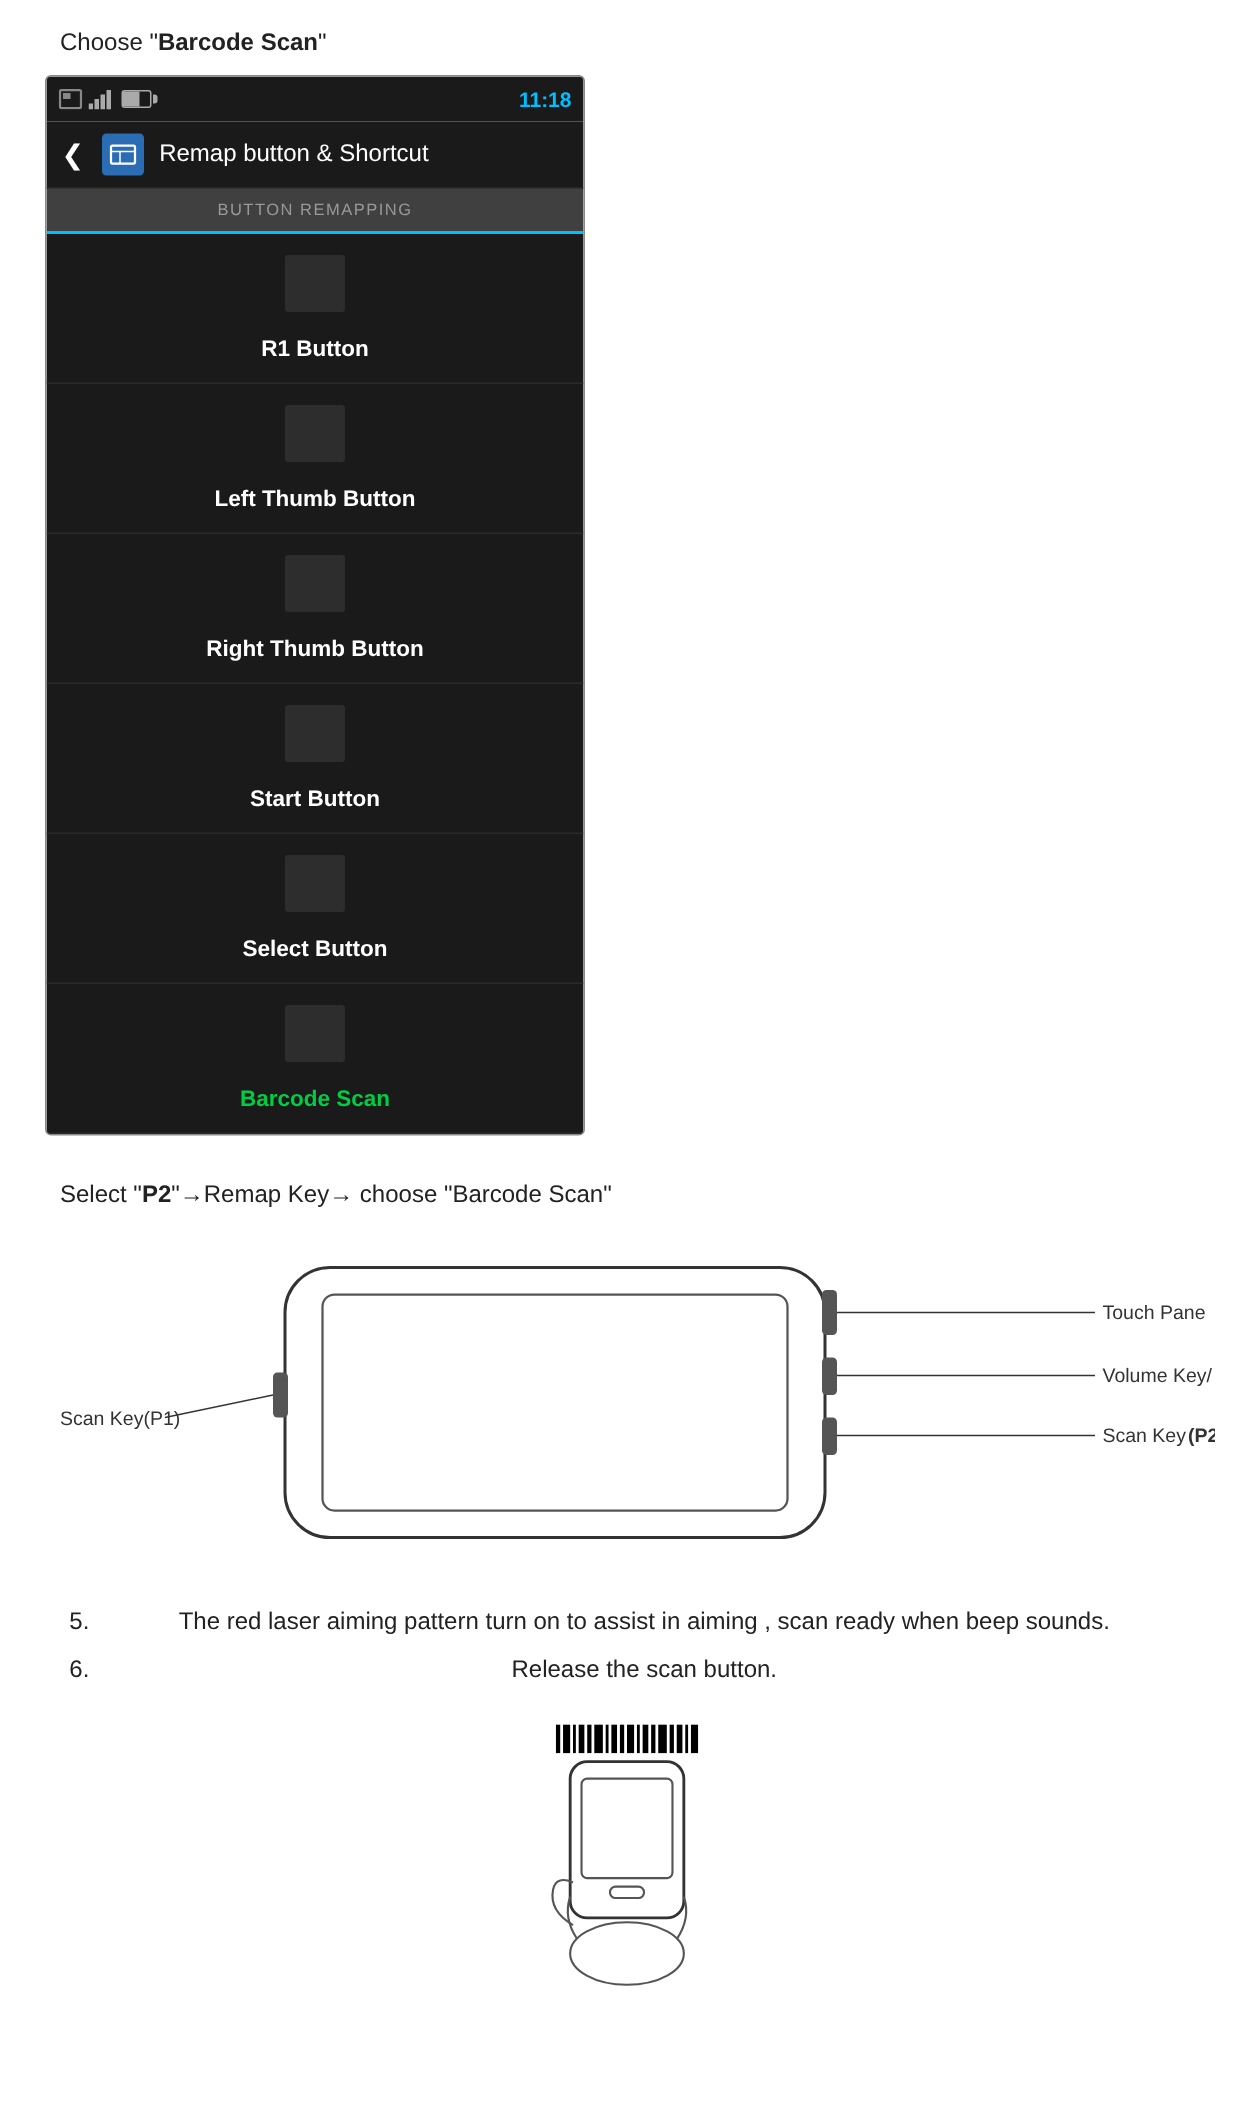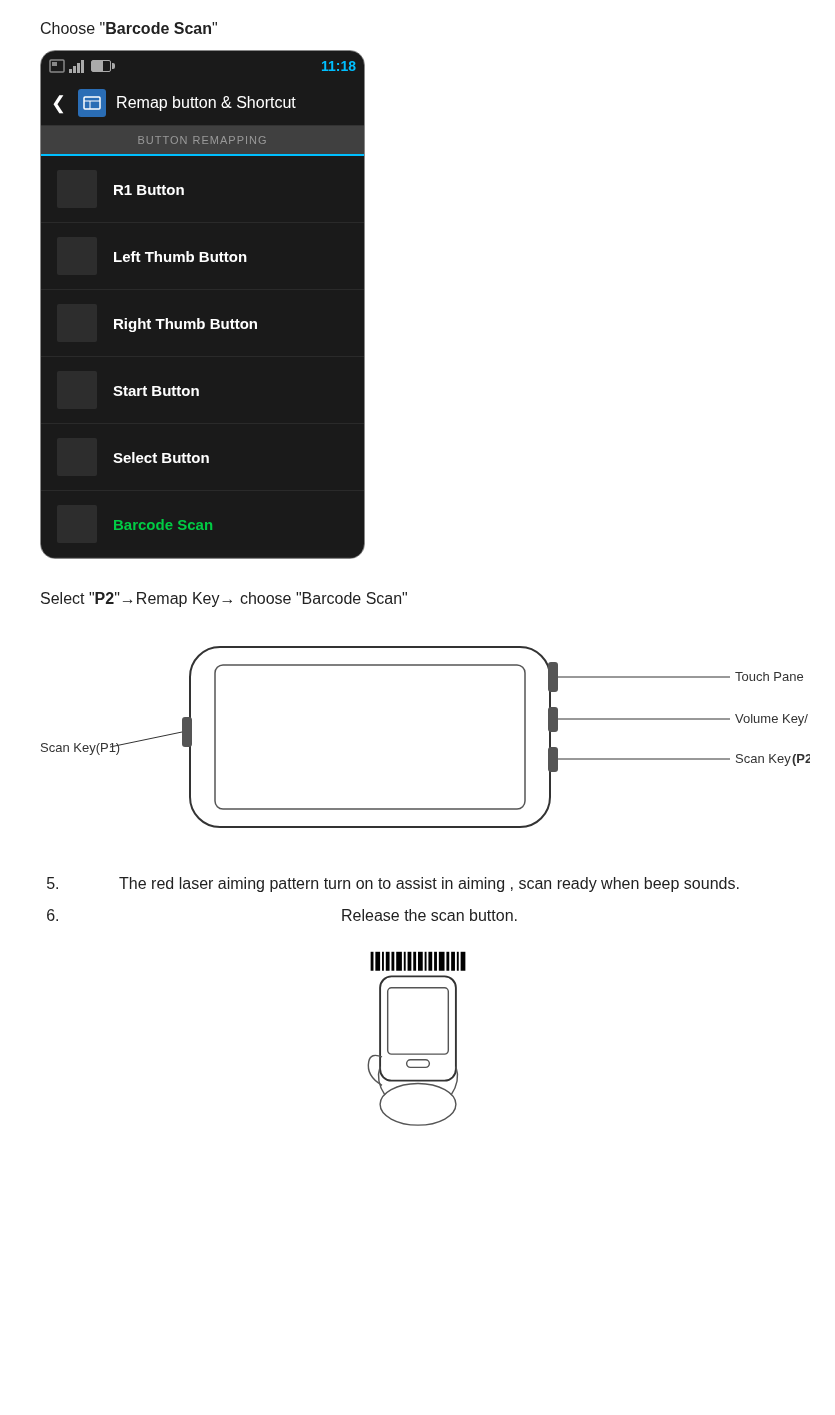--- a/index.html
+++ b/index.html
@@ -14,25 +14,24 @@
 
     
     .intro-text {
       font-size: 16px;
       margin-bottom: 12px;
       margin-left: 10px;
     }
 
     
     .phone-mockup {
-      width: 325px;
+      width: 360px;
       border: 1.5px solid #888;
-      border-radius: 15px;
+      border-radius: 4px;
       overflow: hidden;
-      margin-left: 10px;
     }
 
     
     .status-bar {
       background: #1a1a1a;
       display: flex;
       align-items: center;
       justify-content: space-between;
       padding: 4px 8px;
       height: 30px;
@@ -118,20 +117,21 @@
     
     .button-list {
       background: #1a1a1a;
     }
     .button-item {
       display: flex;
       align-items: center;
       padding: 14px 16px;
       border-bottom: 1px solid #2a2a2a;
       gap: 16px;
+      flex-direction: column;
     }
     .button-item-icon {
       width: 40px;
       height: 38px;
       background: #2d2d2d;
       border-radius: 2px;
       flex-shrink: 0;
     }
     .button-item-label {
       color: #fff;

